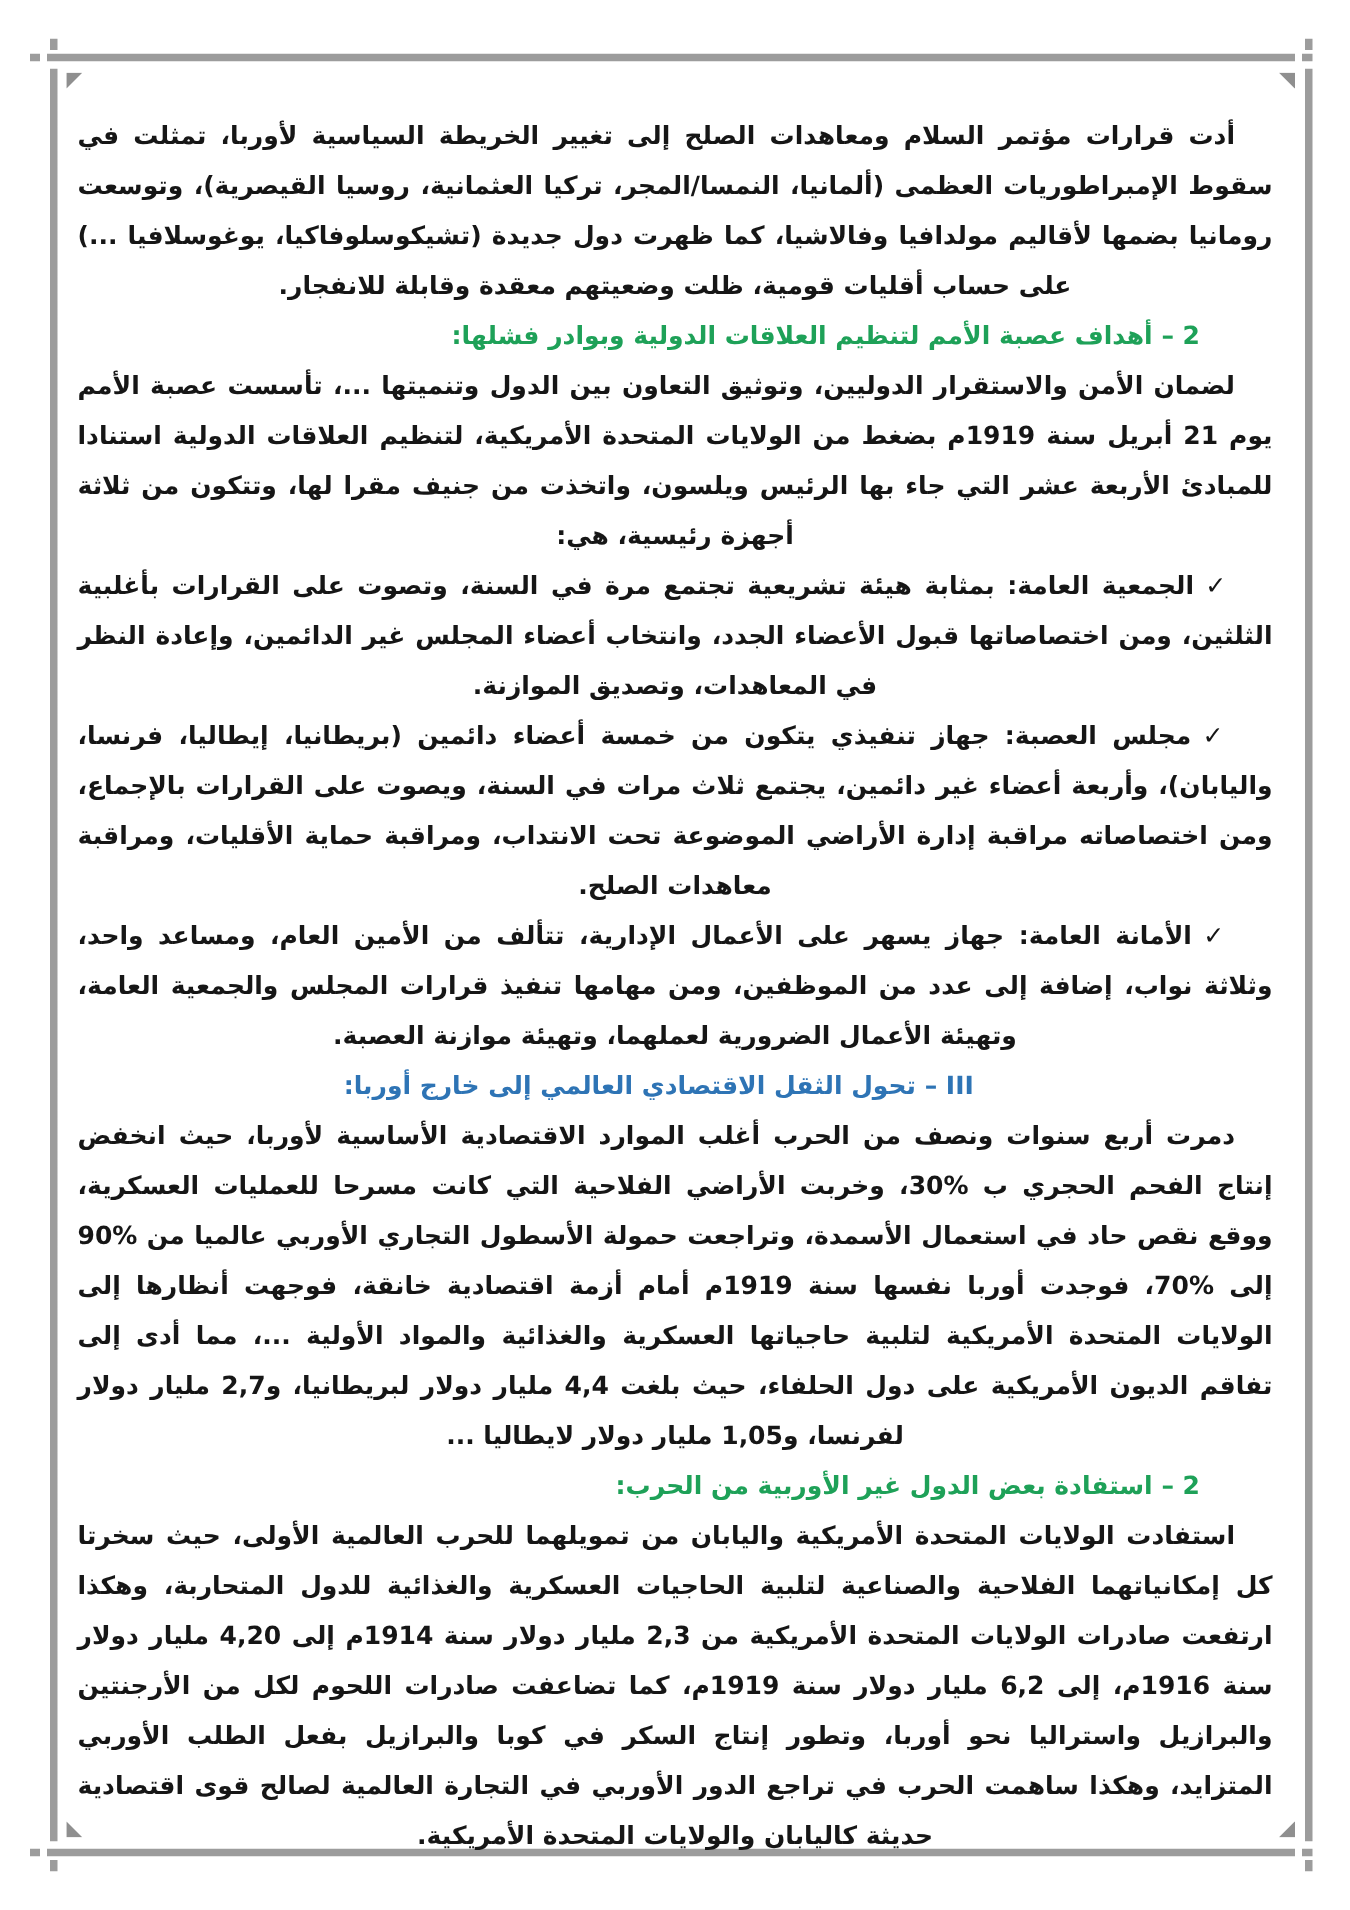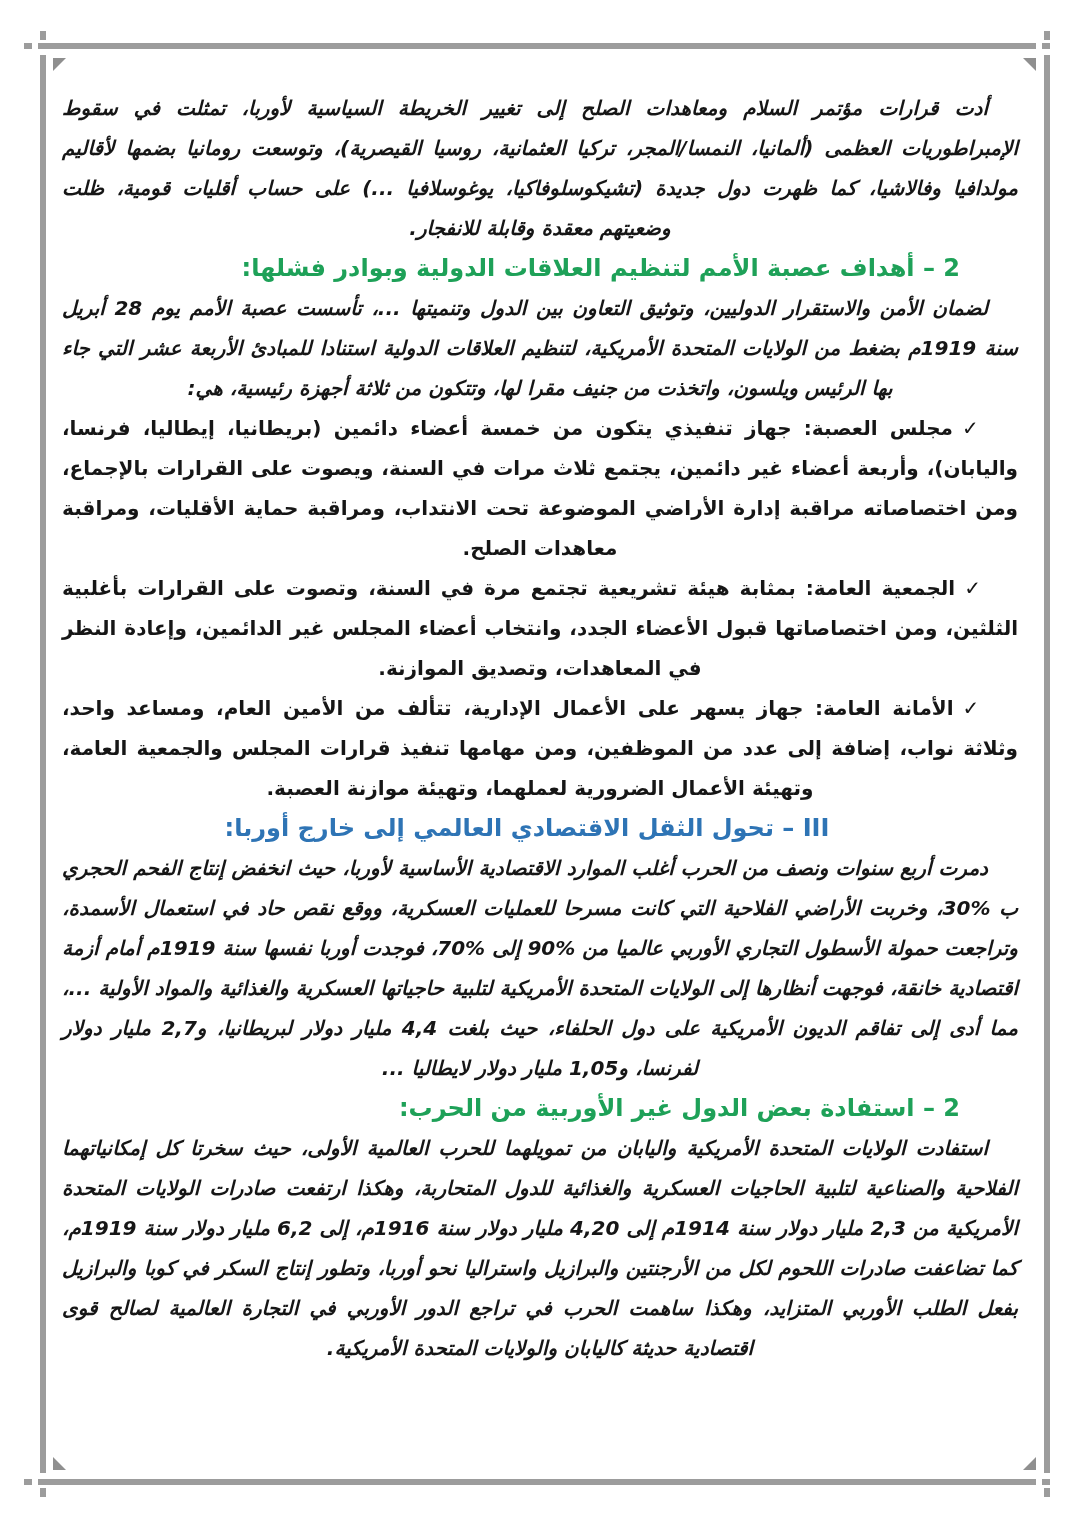--- a/index.html
+++ b/index.html
@@ -41,28 +41,28 @@
   .corner-bl{left:53px;bottom:58px;clip-path:polygon(0 0,0 100%,100% 100%);}
   .corner-br{right:44px;bottom:58px;clip-path:polygon(100% 0,100% 100%,0 100%);}
   
   .content{
     position:absolute;top:88px;right:62px;left:62px;
     direction:rtl;color:var(--text-color);
     font-size:20px;line-height:40px;font-weight:bold;
   }
   .para{
     margin:0;text-indent:30px;
-    text-align:justify;text-align-last:center;font-style:italic;
+    text-align:justify;text-align-last:center;
   }
   .item{
     margin:0;text-indent:34px;
     text-align:justify;text-align-last:center;
   }
   .check{margin-left:9px;font-weight:bold;}
-  .h{margin:0;font-size:24px;line-height:40px;font-weight:bold;text-align:right;}
+  .h{margin:0;font-size:20px;line-height:40px;font-weight:bold;text-align:right;}
   .h-green{color:var(--heading-green);padding-right:58px;}
   .h-blue{color:var(--heading-blue);padding-right:26px;text-align:center;}
 </style>
 </head>
 <body>
 
 <div class="page">
 
   <div class="frame-h frame-top"></div>
   <div class="frame-h frame-bottom"></div>
@@ -76,27 +76,27 @@
   <div class="corner corner-tr"></div>
   <div class="corner corner-bl"></div>
   <div class="corner corner-br"></div>
 
   <div class="content">
 
     <p class="para">أدت قرارات مؤتمر السلام ومعاهدات الصلح إلى تغيير الخريطة السياسية لأوربا، تمثلت في سقوط الإمبراطوريات العظمى (ألمانيا، النمسا/المجر، تركيا العثمانية، روسيا القيصرية)، وتوسعت رومانيا بضمها لأقاليم مولدافيا وفالاشيا، كما ظهرت دول جديدة (تشيكوسلوفاكيا، يوغوسلافيا ...) على حساب أقليات قومية، ظلت وضعيتهم معقدة وقابلة للانفجار.</p>
 
     <h3 class="h h-green">2 – أهداف عصبة الأمم لتنظيم العلاقات الدولية وبوادر فشلها:</h3>
 
-    <p class="para">لضمان الأمن والاستقرار الدوليين، وتوثيق التعاون بين الدول وتنميتها ...، تأسست عصبة الأمم يوم 28 أبريل سنة 1919م بضغط من الولايات المتحدة الأمريكية، لتنظيم العلاقات الدولية استنادا للمبادئ الأربعة عشر التي جاء بها الرئيس ويلسون، واتخذت من جنيف مقرا لها، وتتكون من ثلاثة أجهزة رئيسية، هي:</p>
+    <p class="para">لضمان الأمن والاستقرار الدوليين، وتوثيق التعاون بين الدول وتنميتها ...، تأسست عصبة الأمم يوم 21 أبريل سنة 1919م بضغط من الولايات المتحدة الأمريكية، لتنظيم العلاقات الدولية استنادا للمبادئ الأربعة عشر التي جاء بها الرئيس ويلسون، واتخذت من جنيف مقرا لها، وتتكون من ثلاثة أجهزة رئيسية، هي:</p>
 
     <div class="item">
-      <span class="check">✓</span><span>مجلس العصبة: جهاز تنفيذي يتكون من خمسة أعضاء دائمين (بريطانيا، إيطاليا، فرنسا، واليابان)، وأربعة أعضاء غير دائمين، يجتمع ثلاث مرات في السنة، ويصوت على القرارات بالإجماع، ومن اختصاصاته مراقبة إدارة الأراضي الموضوعة تحت الانتداب، ومراقبة حماية الأقليات، ومراقبة معاهدات الصلح.</span>
+      <span class="check">✓</span><span>الجمعية العامة: بمثابة هيئة تشريعية تجتمع مرة في السنة، وتصوت على القرارات بأغلبية الثلثين، ومن اختصاصاتها قبول الأعضاء الجدد، وانتخاب أعضاء المجلس غير الدائمين، وإعادة النظر في المعاهدات، وتصديق الموازنة.</span>
     </div>
     <div class="item">
-      <span class="check">✓</span><span>الجمعية العامة: بمثابة هيئة تشريعية تجتمع مرة في السنة، وتصوت على القرارات بأغلبية الثلثين، ومن اختصاصاتها قبول الأعضاء الجدد، وانتخاب أعضاء المجلس غير الدائمين، وإعادة النظر في المعاهدات، وتصديق الموازنة.</span>
+      <span class="check">✓</span><span>مجلس العصبة: جهاز تنفيذي يتكون من خمسة أعضاء دائمين (بريطانيا، إيطاليا، فرنسا، واليابان)، وأربعة أعضاء غير دائمين، يجتمع ثلاث مرات في السنة، ويصوت على القرارات بالإجماع، ومن اختصاصاته مراقبة إدارة الأراضي الموضوعة تحت الانتداب، ومراقبة حماية الأقليات، ومراقبة معاهدات الصلح.</span>
     </div>
     <div class="item">
       <span class="check">✓</span><span>الأمانة العامة: جهاز يسهر على الأعمال الإدارية، تتألف من الأمين العام، ومساعد واحد، وثلاثة نواب، إضافة إلى عدد من الموظفين، ومن مهامها تنفيذ قرارات المجلس والجمعية العامة، وتهيئة الأعمال الضرورية لعملهما، وتهيئة موازنة العصبة.</span>
     </div>
 
     <h2 class="h h-blue">III – تحول الثقل الاقتصادي العالمي إلى خارج أوربا:</h2>
 
 
     <p class="para">دمرت أربع سنوات ونصف من الحرب أغلب الموارد الاقتصادية الأساسية لأوربا، حيث انخفض إنتاج الفحم الحجري ب %30، وخربت الأراضي الفلاحية التي كانت مسرحا للعمليات العسكرية، ووقع نقص حاد في استعمال الأسمدة، وتراجعت حمولة الأسطول التجاري الأوربي عالميا من %90 إلى %70، فوجدت أوربا نفسها سنة 1919م أمام أزمة اقتصادية خانقة، فوجهت أنظارها إلى الولايات المتحدة الأمريكية لتلبية حاجياتها العسكرية والغذائية والمواد الأولية ...، مما أدى إلى تفاقم الديون الأمريكية على دول الحلفاء، حيث بلغت 4,4 مليار دولار لبريطانيا، و2,7 مليار دولار لفرنسا، و1,05 مليار دولار لايطاليا ...</p>
 

